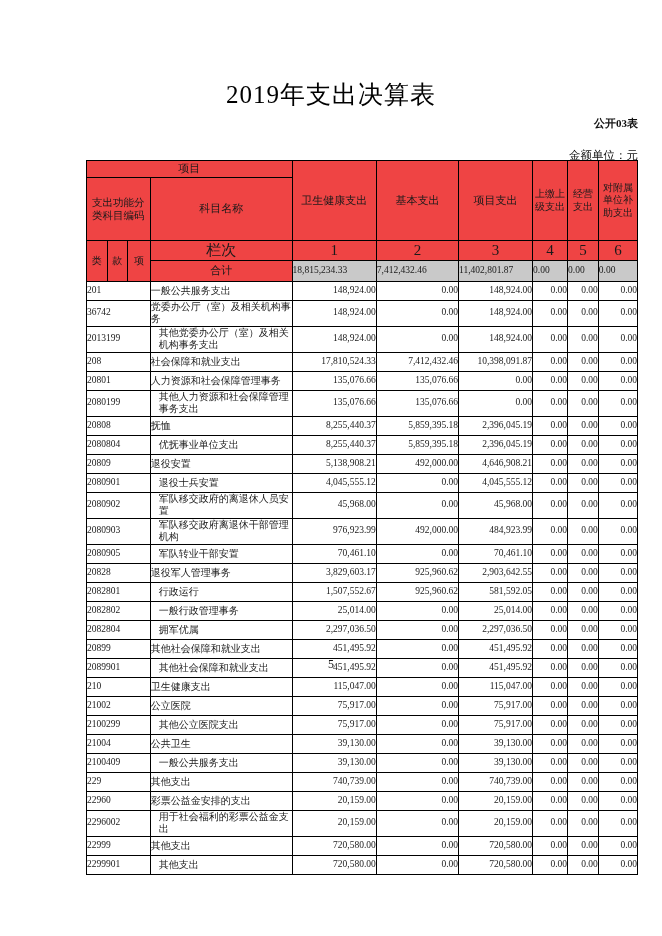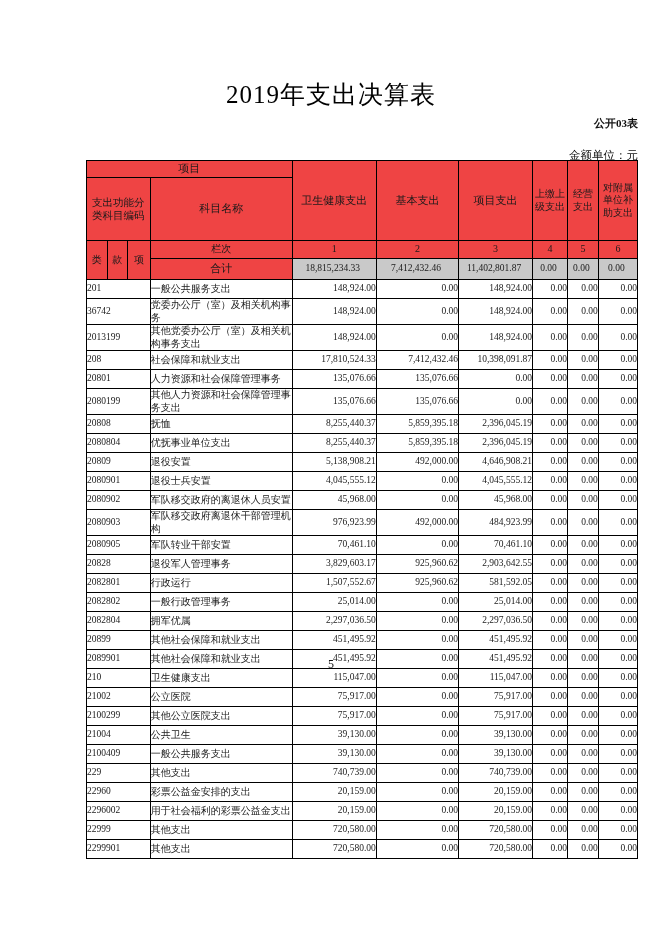--- a/index.html
+++ b/index.html
@@ -85,45 +85,45 @@
   .h-item       { font-size: 11px; height: 16px; }
   .h-code       { font-size: 10.5px; height: 62px; padding: 0 1px; }
   .h-name       { font-size: 11px; }
   .h-amt        { font-size: 11px; }
   .h-vert {
     font-size: 10px;
     padding: 2px 0;
     line-height: 1.12;
   }
   .h-sub        { font-size: 10px; height: 17px; }
-  .h-rank       { font-size: 10px; height: 17px; }
+  .h-rank       { font-size: 15px; height: 17px; }
   .h-total-lbl  { font-size: 11px; height: 20px; }
 
   td.code {
     text-align: left;
     padding-left: 2px;
     font-size: 9.5px;
     height: 18px;
   }
   td.name {
     text-align: left;
     padding-left: 3px;
     padding-right: 2px;
     font-size: 10px;
   }
-  td.name.lvl2 { padding-left: 0; }
+  td.name.lvl2 { padding-left: 8px; }
   td.num {
     text-align: right;
     padding-right: 3px;
     font-size: 9.5px;
     word-break: break-all;
   }
   tr.total-row td {
     background: #c9c9c9;
-    text-align: center;
+    text-align: left;
     padding-right: 3px;
     font-size: 9.5px;
   }
 
   
   .note {
     position: absolute;
     left: 88px;
     font-size: 12px;
     color: #111;

